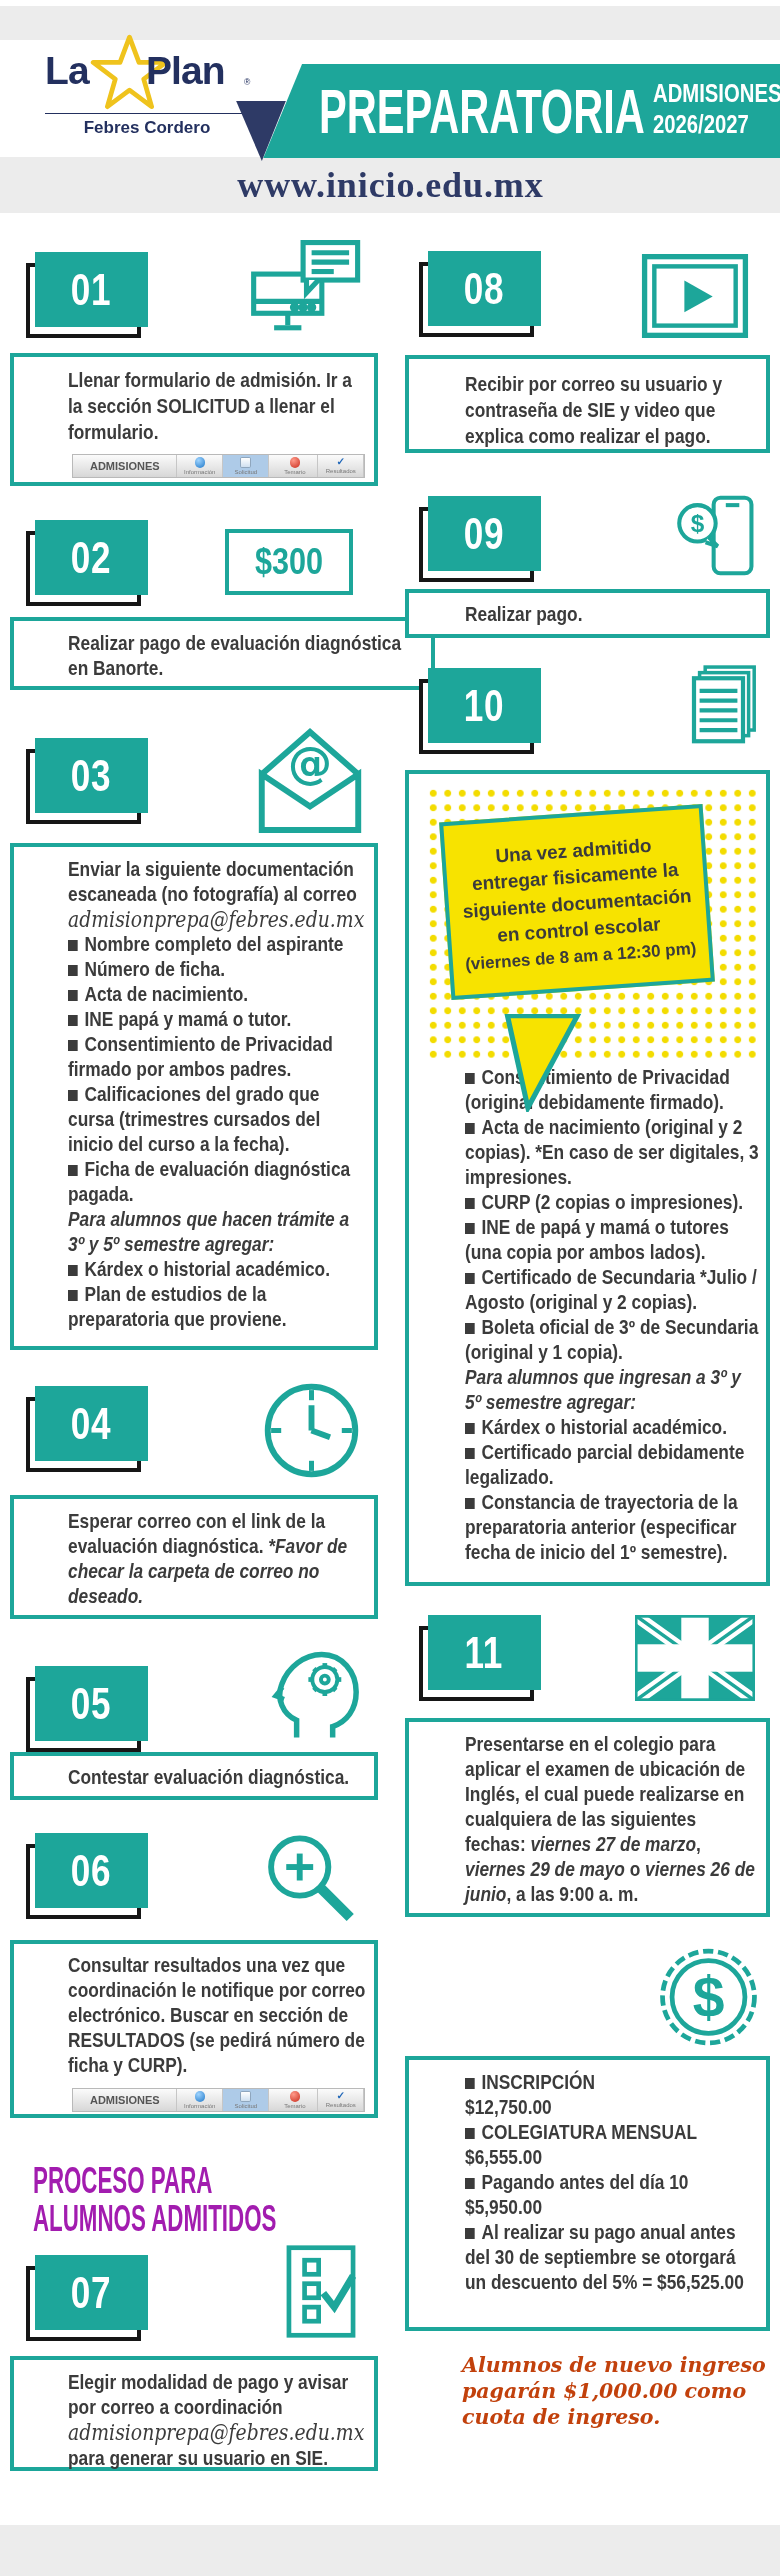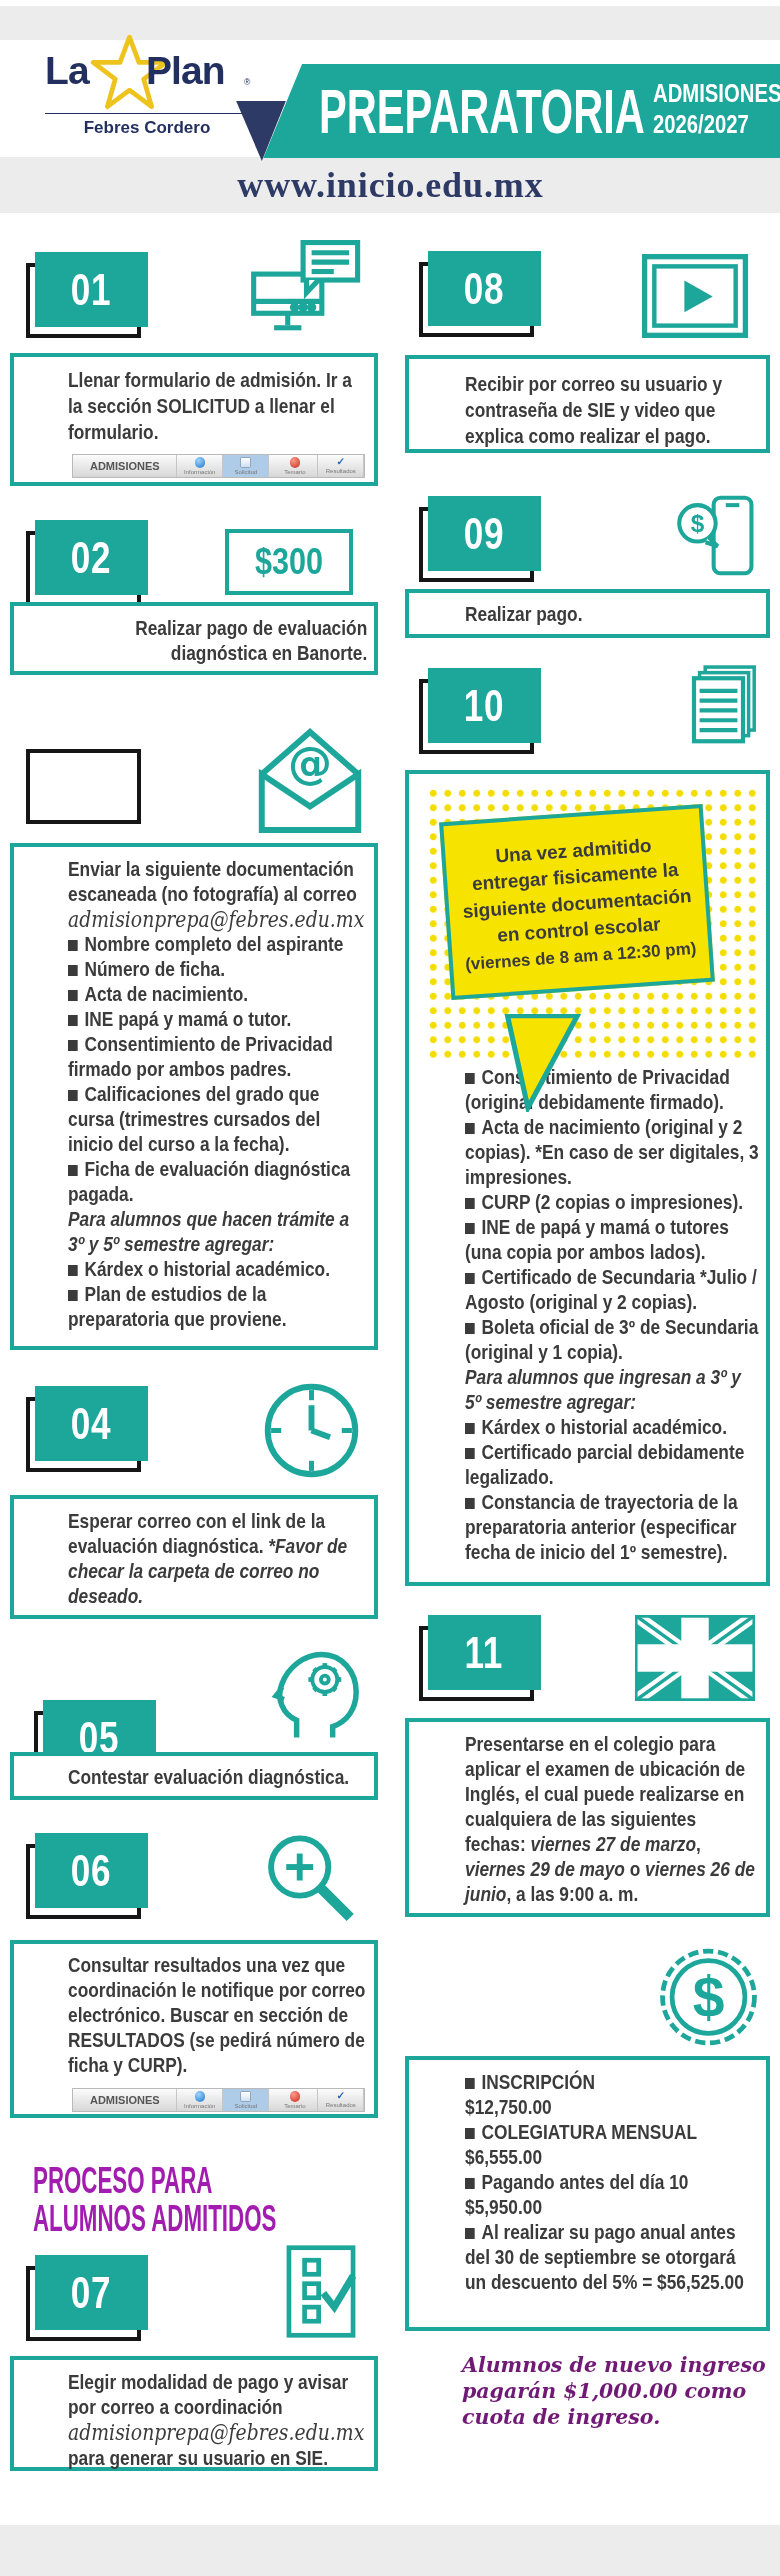--- a/index.html
+++ b/index.html
@@ -64,21 +64,21 @@
   
   .dots{position:absolute;left:426px;top:786px;width:335px;height:274px;
         background-image:radial-gradient(#f3dc00 3px, transparent 3.9px);background-size:14.5px 14.5px;}
   .bubble{position:absolute;left:445px;top:813px;width:264px;box-sizing:border-box;background:#f7e300;
           border:4.3px solid #1da69a;transform:rotate(-4deg);padding:20.5px 8.6px 17px 8.6px;z-index:3;
           text-align:center;font-weight:700;color:#3b3b3b;font-size:19px;line-height:26.5px;}
   .bubble .small{font-size:17px;}
   .tail{position:absolute;left:492px;top:1014px;z-index:2;}
   .note-ital{position:absolute;left:462px;top:2352px;width:315px;
              font-family:"DejaVu Serif", serif;font-style:italic;font-weight:700;
-             font-size:20.5px;line-height:26px;color:#701a75;}
+             font-size:20.5px;line-height:26px;color:#c2410c;}
   svg.tealart{stroke:#1da69a;fill:none;stroke-width:6;}
 </style>
 </head>
 <body>
 
 <div id="canvas">
 
   <div class="band" style="top:6px;height:34px;"></div>
   <div class="band" style="top:157px;height:56px;"></div>
   <div class="band" style="top:2525px;height:51px;"></div>
@@ -169,21 +169,21 @@
 
   <div class="numwrap" style="left:26px;top:520px;">
     <div class="numborder"></div>
     <div class="numfill">
         <span class="numtext">02</span>
       </div>
   </div>
   <div class="price-box">
     <span class="price-text">$300</span>
   </div>
-  <div class="tbox" style="left:10.3px;top:602px;width:368px;height:73px;padding:10.3px 5.1px 0 54px;text-align:right;">
+  <div class="tbox" style="left:10.3px;top:617px;width:425px;height:73px;padding:10.3px 5.1px 0 54px;">
     <div class="ct"><span>Realizar pago de evaluación diagnóstica en Banorte.</span></div>
   </div>
 
   <div class="numwrap" style="left:419px;top:496px;">
     <div class="numborder"></div>
     <div class="numfill">
         <span class="numtext">09</span>
       </div>
   </div>
   <svg class="icon tealart" style="left:672px;top:495px;" width="86" height="81" viewBox="0 0 120 120">
@@ -192,20 +192,23 @@
     <circle cx="34" cy="42" r="27" fill="#fff"></circle>
     <text x="34" y="55" text-anchor="middle" font-size="36" font-weight="bold" fill="#1da69a" stroke="none" font-family="Liberation Sans, sans-serif">$</text>
     <polyline points="50,62 64,76 46,70" fill="#fff"></polyline>
   </svg>
   <div class="tbox" style="left:405px;top:589px;width:365px;height:49px;padding:9.4px 5.1px 0 56px;">
     <div class="ct"><span>Realizar pago.</span></div>
   </div>
 
   <div class="numwrap" style="left:26px;top:738px;">
     <div class="numborder"></div>
+    <div class="numfill">
+        <span class="numtext">03</span>
+      </div>
   </div>
   <svg class="icon tealart" style="left:255px;top:721px;" width="110" height="120" viewBox="0 0 130 140">
     <path d="M8,62 L65,12 L122,62" stroke-width="7"></path>
     <path d="M8,62 L8,128 L122,128 L122,62 L65,100 Z" stroke-width="7"></path>
     <text x="65" y="66" text-anchor="middle" font-size="52" font-weight="bold" fill="#1da69a" stroke="none" font-family="DejaVu Sans, sans-serif">@</text>
   </svg>
   <div class="tbox" style="left:10.3px;top:843px;width:368px;height:507px;padding:10.3px 3.4px 0 54px;">
     <div class="ct">
       <p class="li"><span>Enviar la siguiente documentación escaneada (no fotografía) al correo</span></p>
       <p class="li ser" style="font-size:21.4px;">admisionprepa@febres.edu.mx</p>
@@ -277,21 +280,21 @@
       <line x1="108" y1="60" x2="96" y2="60"></line>
     <line x1="60" y1="108" x2="60" y2="96"></line>
       <line x1="12" y1="60" x2="24" y2="60"></line>
     <line x1="60" y1="60" x2="60" y2="30" stroke-width="7"></line>
       <line x1="60" y1="60" x2="82" y2="68" stroke-width="7"></line>
   </svg>
   <div class="tbox" style="left:10.3px;top:1495px;width:368px;height:124px;padding:10.3px 5.1px 0 54px;">
     <div class="ct"><span>Esperar correo con el link de la evaluación diagnóstica. </span><span class="it">*Favor de checar la carpeta de correo no deseado.</span></div>
   </div>
 
-  <div class="numwrap" style="left:26px;top:1700px;margin-left:8px;">
+  <div class="numwrap" style="left:26px;top:1666px;">
     <div class="numborder"></div>
     <div class="numfill">
         <span class="numtext">05</span>
       </div>
   </div>
   <svg class="icon tealart" style="left:270px;top:1639px;" width="94" height="103" viewBox="0 0 120 124">
     <path d="M34,122 L34,100 C16,92 8,72 15,54 C23,32 44,16 66,16 C92,16 110,38 110,64 C110,86 98,102 80,108 L80,122" stroke-width="7"></path>
     <path d="M16,58 L7,69 L18,73" stroke-width="6"></path>
     <circle cx="70" cy="48" r="16" stroke-width="5"></circle>
     <circle cx="70" cy="48" r="5" stroke-width="5"></circle>

